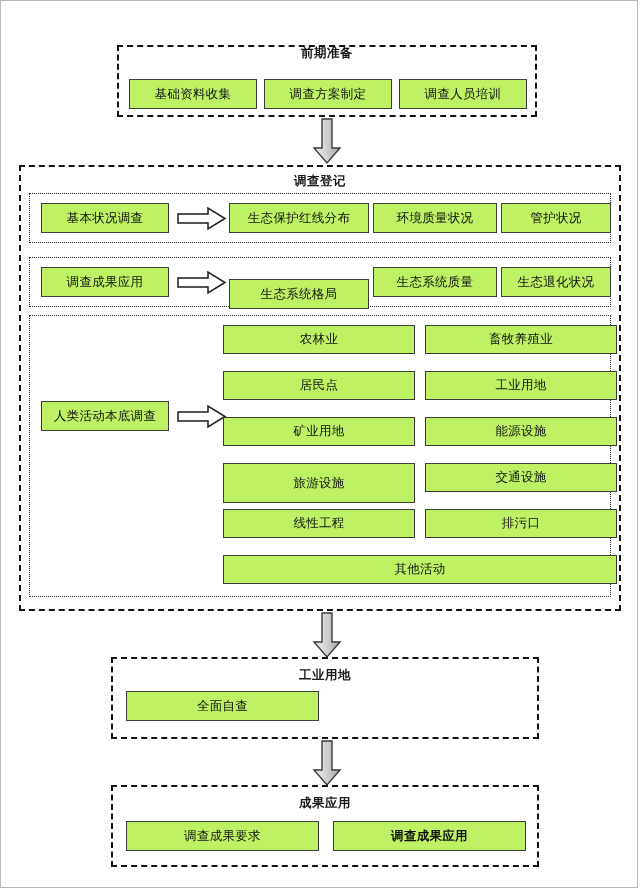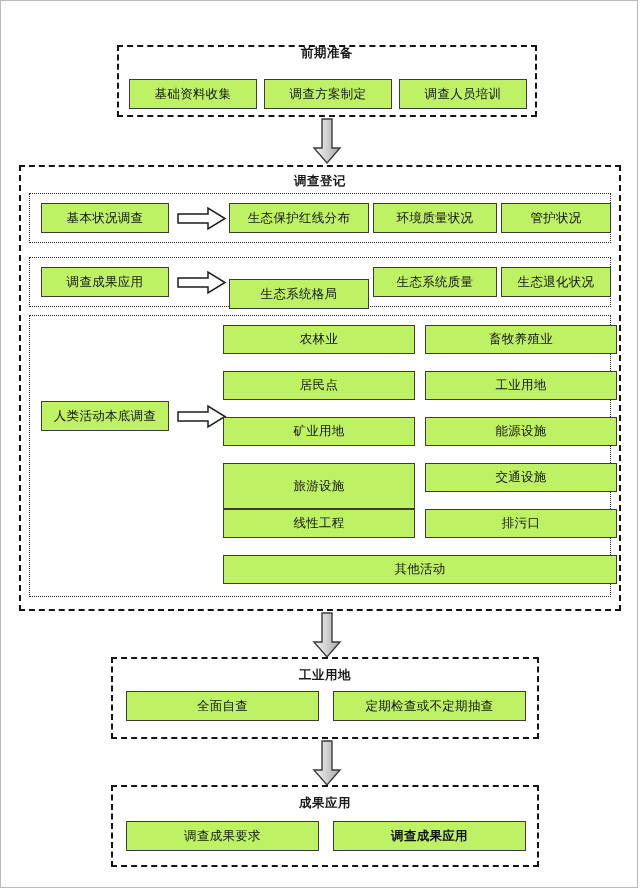--- a/index.html
+++ b/index.html
@@ -122,21 +122,21 @@
   <div class="nodebox" style="left:40px; top:400px; width:128px; height:30px;">人类活动本底调查</div>
   <div class="arrow-right" style="left:176px; top:403px;">
     <svg width="50" height="25" viewBox="0 0 50 25">
       <polygon points="1,8 31,8 31,2 48,12.5 31,23 31,17 1,17" fill="#ffffff" stroke="#1d1d1d" stroke-width="1.5" stroke-linejoin="miter"></polygon>
     </svg>
   </div>
 
   <div class="nodebox" style="left:222px; top:324px; width:192px; height:29px;">农林业</div>
   <div class="nodebox" style="left:222px; top:370px; width:192px; height:29px;">居民点</div>
   <div class="nodebox" style="left:222px; top:416px; width:192px; height:29px;">矿业用地</div>
-  <div class="nodebox" style="left:222px; top:462px; width:192px; height:46px;">旅游设施</div>
+  <div class="nodebox" style="left:222px; top:462px; width:192px; height:40px;">旅游设施</div>
   <div class="nodebox" style="left:222px; top:508px; width:192px; height:29px;">线性工程</div>
 
   <div class="nodebox" style="left:424px; top:324px; width:192px; height:29px;">畜牧养殖业</div>
   <div class="nodebox" style="left:424px; top:370px; width:192px; height:29px;">工业用地</div>
   <div class="nodebox" style="left:424px; top:416px; width:192px; height:29px;">能源设施</div>
   <div class="nodebox" style="left:424px; top:462px; width:192px; height:29px;">交通设施</div>
   <div class="nodebox" style="left:424px; top:508px; width:192px; height:29px;">排污口</div>
 
   <div class="nodebox" style="left:222px; top:554px; width:394px; height:29px;">其他活动</div>
 
@@ -150,21 +150,20 @@
         </linearGradient>
       </defs>
       <polygon points="10,1 20,1 20,30 28,30 15,45 2,30 10,30" fill="url(#gdown2)" stroke="#3b3b3b" stroke-width="1.4" stroke-linejoin="miter"></polygon>
     </svg>
   </div>
 
   <div class="stage" style="left:110px; top:656px; width:428px; height:82px;">
     <div class="stage-title" style="margin-top:10px;">工业用地</div>
   </div>
   <div class="nodebox" style="left:125px; top:690px; width:193px; height:30px;">全面自查</div>
-  <div class="nodebox" style="left:332px; top:690px; width:193px; height:30px;">定期检查或不定期抽查</div>
 
   <div class="arrow-down" style="left:311px; top:739px;">
     <svg width="30" height="47" viewBox="0 0 30 47">
       <defs>
         <linearGradient id="gdown3" x1="0" y1="0" x2="1" y2="0">
           <stop offset="0%" stop-color="#f4f4f4"></stop>
           <stop offset="45%" stop-color="#d4d4d4"></stop>
           <stop offset="100%" stop-color="#a6a6a6"></stop>
         </linearGradient>
       </defs>

